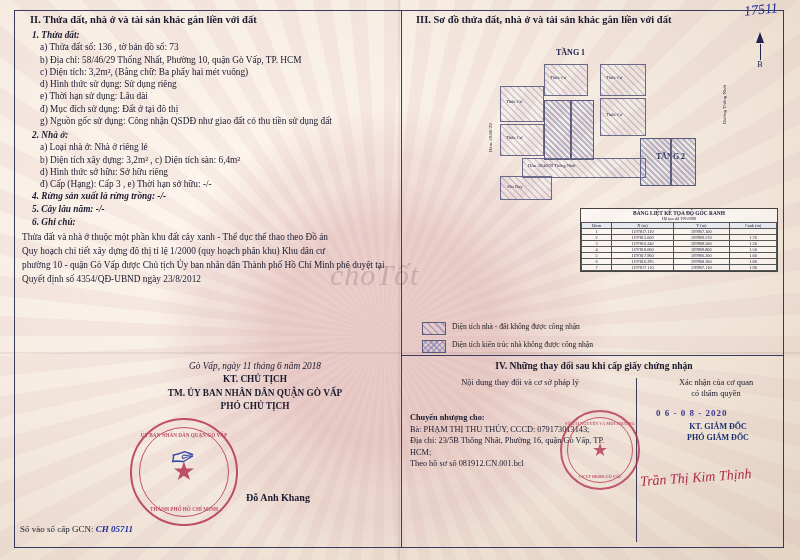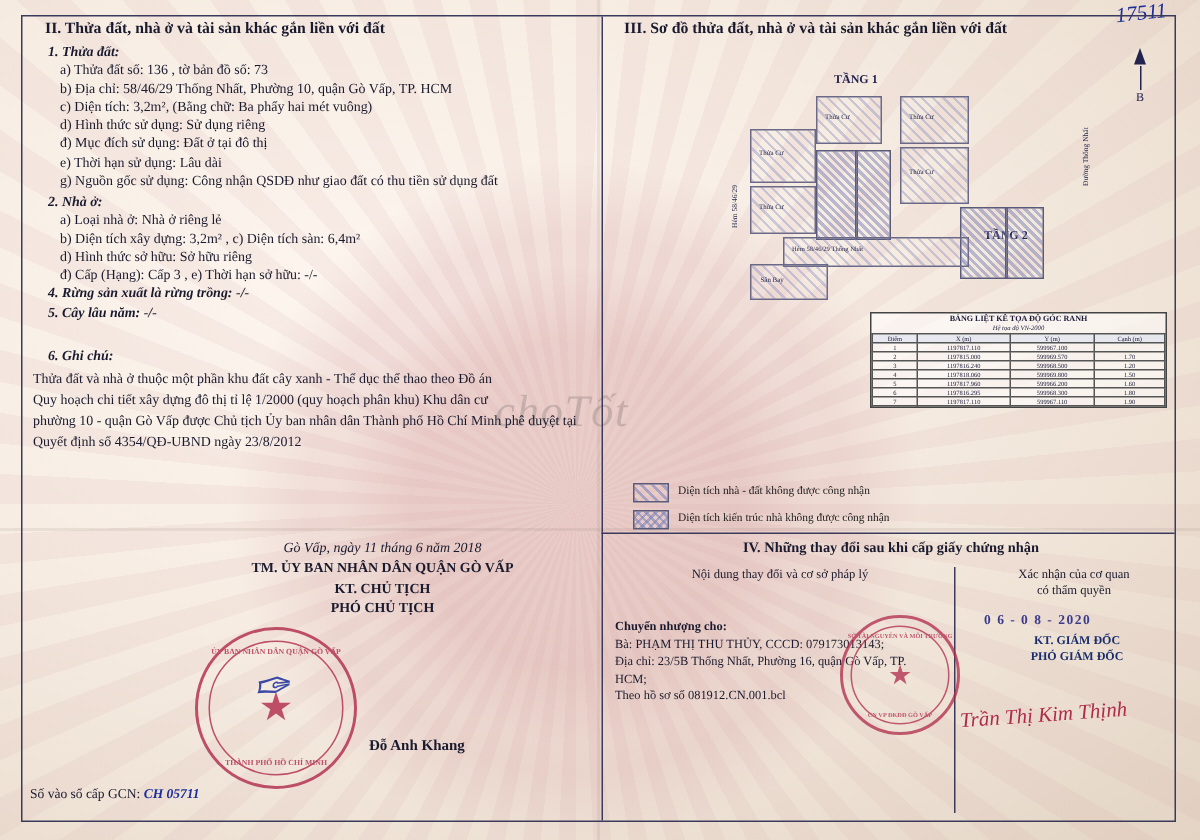--- a/index.html
+++ b/index.html
@@ -160,33 +160,33 @@
 
   <div class="col-left">
     <div class="sec-title">II. Thửa đất, nhà ở và tài sản khác gắn liền với đất</div>
 
     <div class="lt" style="margin-top:4px;">
       <div class="b ital indent1">1. Thửa đất:</div>
       <div class="indent2">a) Thửa đất số:   136        , tờ bản đồ số:         73</div>
       <div class="indent2">b) Địa chỉ: 58/46/29 Thống Nhất, Phường 10, quận Gò Vấp, TP. HCM</div>
       <div class="indent2">c) Diện tích:    3,2m², (Bằng chữ: Ba phẩy hai mét vuông)</div>
       <div class="indent2">d) Hình thức sử dụng: Sử dụng riêng</div>
+      <div class="indent2">e) Thời hạn sử dụng: Lâu dài</div>
       <div class="indent2">đ) Mục đích sử dụng:  Đất ở tại đô thị</div>
-      <div class="indent2">e) Thời hạn sử dụng: Lâu dài</div>
       <div class="indent2">g) Nguồn gốc sử dụng: Công nhận QSDĐ như giao đất có thu tiền sử dụng đất</div>
 
       <div class="b ital indent1" style="margin-top:2px;">2. Nhà ở:</div>
       <div class="indent2">a) Loại nhà ở:     Nhà ở riêng lẻ</div>
       <div class="indent2">b) Diện tích xây dựng:   3,2m²      , c) Diện tích sàn:   6,4m²</div>
       <div class="indent2">d) Hình thức sở hữu:         Sở hữu riêng</div>
       <div class="indent2">đ) Cấp (Hạng): Cấp 3    , e) Thời hạn sở hữu:      -/-</div>
 
       <div class="b ital indent1">4. Rừng sản xuất là rừng trồng: -/-</div>
       <div class="b ital indent1">5. Cây lâu năm: -/-</div>
-      <div class="b ital indent1" style="margin-top:17px;">6. Ghi chú:</div>
+      <div class="b ital indent1" style="margin-top:1px;">6. Ghi chú:</div>
 
       <div style="margin-top:3px; padding-left:4px; line-height:1.5;">
         <div>Thửa đất và nhà ở thuộc một phần khu đất cây xanh - Thể dục thể thao theo Đồ án</div>
         <div>Quy hoạch chi tiết xây dựng đô thị tỉ lệ 1/2000 (quy hoạch phân khu) Khu dân cư</div>
         <div>phường 10 - quận Gò Vấp được Chủ tịch Ủy ban nhân dân Thành phố Hồ Chí Minh phê duyệt tại</div>
         <div>Quyết định số 4354/QĐ-UBND ngày 23/8/2012</div>
       </div>
     </div>
   </div>
 
@@ -300,22 +300,22 @@
       </div>
       <div class="legrow">
         <div class="sw2"></div>
         <div>Diện tích kiến trúc nhà không được công nhận</div>
       </div>
     </div>
   </div>
 
   <div class="sigblock">
     <div class="ital">Gò Vấp, ngày  11  tháng  6  năm  2018</div>
+    <div class="b">KT. CHỦ TỊCH</div>
     <div class="b">TM. ỦY BAN NHÂN DÂN QUẬN GÒ VẤP</div>
-    <div class="b">KT. CHỦ TỊCH</div>
     <div class="b">PHÓ CHỦ TỊCH</div>
   </div>
 
   <div class="stamp">
     <div class="txt-top">ỦY BAN NHÂN DÂN QUẬN GÒ VẤP</div>
     <div class="star">★</div>
     <div class="txt-bot">THÀNH PHỐ HỒ CHÍ MINH</div>
   </div>
   <div class="sign-ink">✑</div>
 

